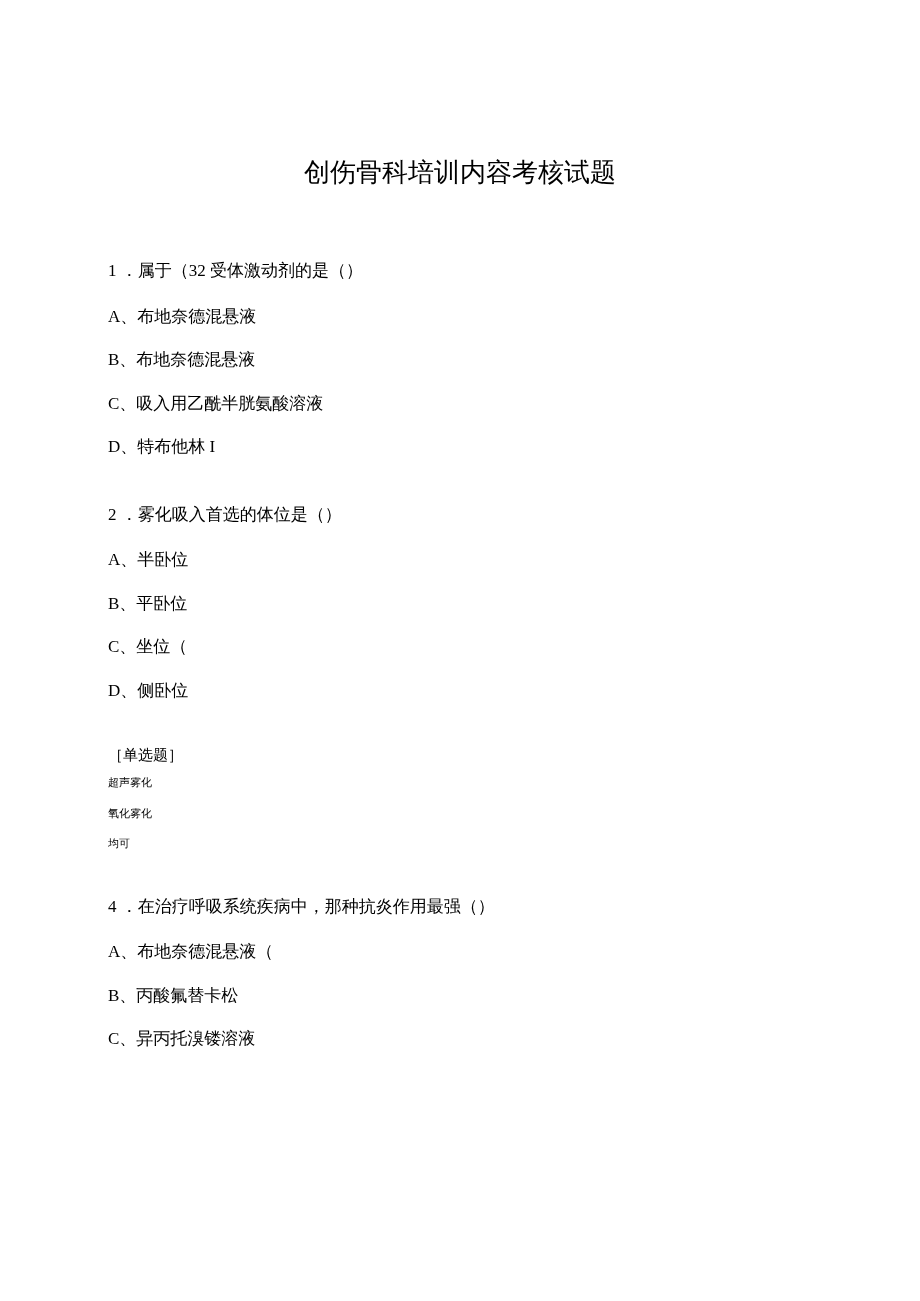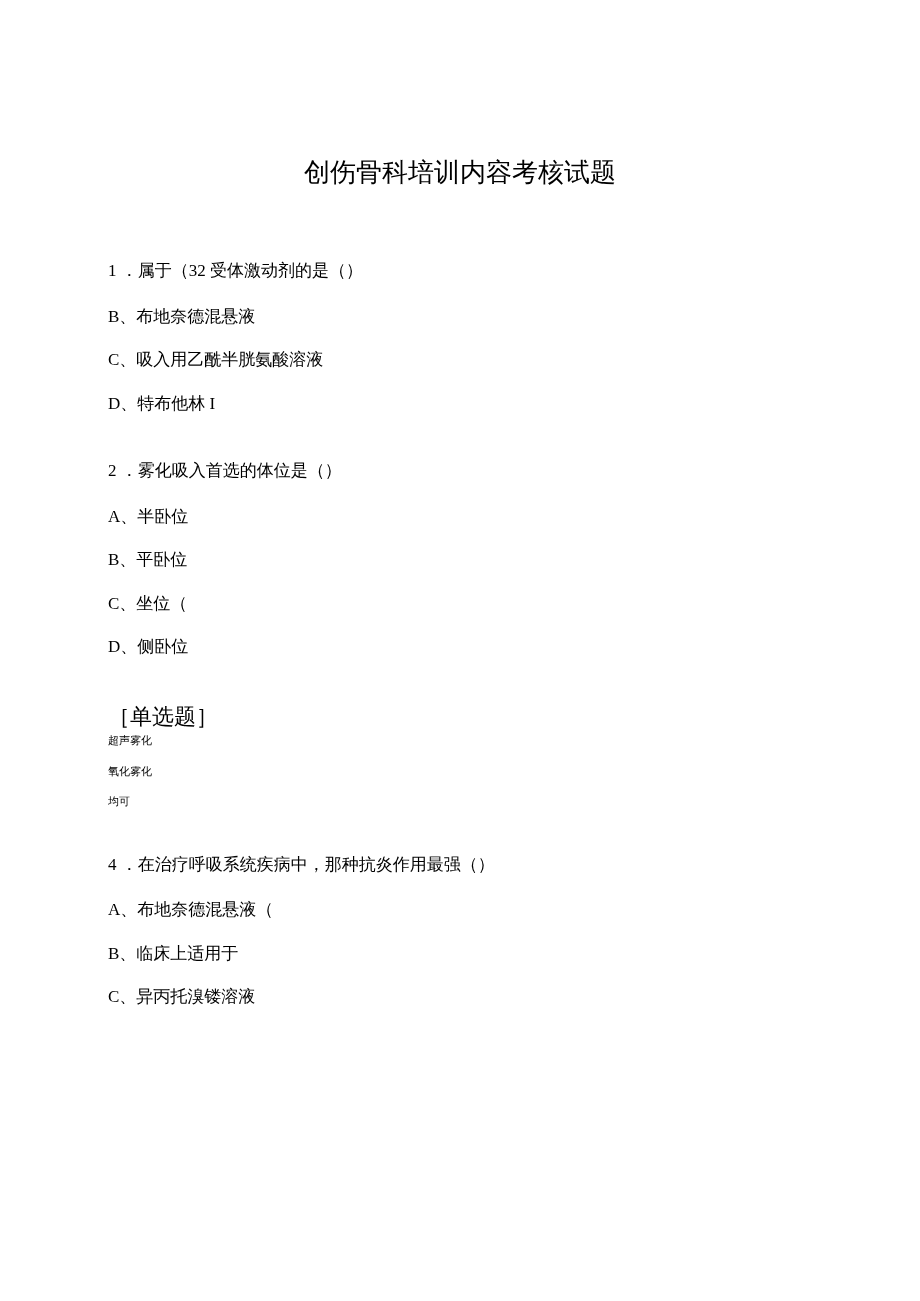--- a/index.html
+++ b/index.html
@@ -35,31 +35,33 @@
       font-size: 17px;
       margin-bottom: 18px;
       line-height: 1.5;
     }
     .option-tight {
       font-size: 11px;
       margin-bottom: 14px;
       line-height: 1.5;
     }
     .sub-label {
-      font-size: 22px;
+      font-size: 15px;
+      margin-bottom: 8px;
       line-height: 1.4;
     }
   </style>
 </head>
 <body>
 
 <h1 class="title">创伤骨科培训内容考核试题</h1>
 
 <div class="question-block">
   <div class="question-stem">1 ．属于（32 受体激动剂的是（）</div>
+  <div class="option">A、布地奈德混悬液</div>
   <div class="option">B、布地奈德混悬液</div>
   <div class="option">C、吸入用乙酰半胱氨酸溶液</div>
   <div class="option">D、特布他林 I</div>
 </div>
 
 <div class="question-block">
   <div class="question-stem">2 ．雾化吸入首选的体位是（）</div>
   <div class="option">A、半卧位</div>
   <div class="option">B、平卧位</div>
   <div class="option">C、坐位（</div>
@@ -69,15 +71,15 @@
 <div class="question-block">
   <div class="sub-label">［单选题］</div>
   <div class="option-tight">超声雾化</div>
   <div class="option-tight">氧化雾化</div>
   <div class="option-tight">均可</div>
 </div>
 
 <div class="question-block">
   <div class="question-stem">4 ．在治疗呼吸系统疾病中，那种抗炎作用最强（）</div>
   <div class="option">A、布地奈德混悬液（</div>
-  <div class="option">B、临床上适用于</div>
+  <div class="option">B、丙酸氟替卡松</div>
   <div class="option">C、异丙托溴镂溶液</div>
 </div>
 
 </body></html>

